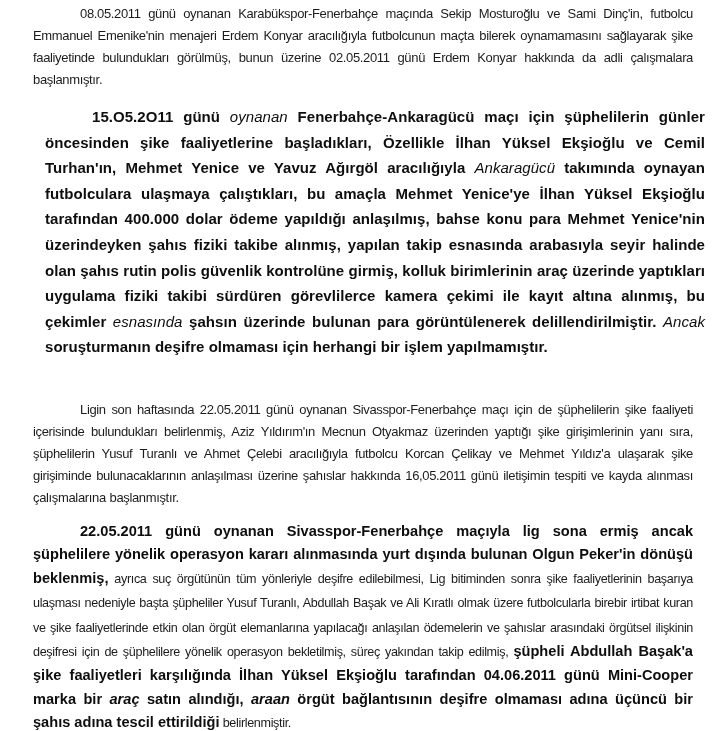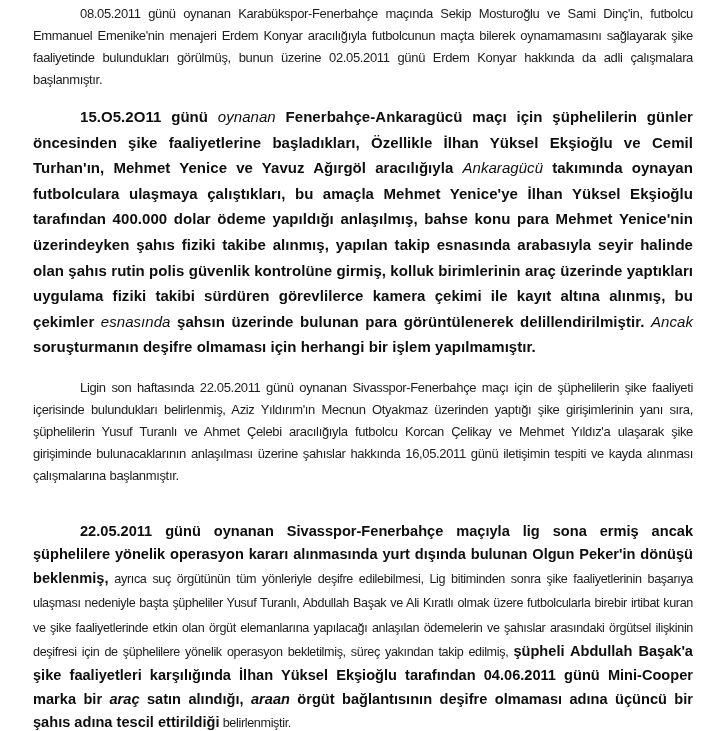--- a/index.html
+++ b/index.html
@@ -57,22 +57,22 @@
   .mixed .n {
     font-weight: normal;
     font-size: 12.6px;
     letter-spacing: -0.35px;
   }
   .i {
     font-style: italic;
     font-weight: normal;
   }
   #p1 { position: absolute; top: 3px; left: 0; width: 660px; }
-  #p2 { position: absolute; top: 104px; left: 0; width: 660px; }
-  #p3 { position: absolute; top: 377px; left: 0; width: 660px; }
+  #p2 { position: absolute; top: 104px; left: 12px; width: 660px; }
+  #p3 { position: absolute; top: 399px; left: 0; width: 660px; }
   #p4 { position: absolute; top: 520px; left: 0; width: 660px; }
 </style>
 </head>
 <body>
 
 <div class="doc">
 
   <p id="p1" class="para small">08.05.2011 günü oynanan Karabükspor-Fenerbahçe maçında Sekip Mosturoğlu ve Sami Dinç'in, futbolcu Emmanuel Emenike'nin menajeri Erdem Konyar aracılığıyla futbolcunun maçta bilerek oynamamasını sağlayarak şike faaliyetinde bulundukları görülmüş, bunun üzerine 02.05.2011 günü Erdem Konyar hakkında da adli çalışmalara başlanmıştır.</p>
 
   <p id="p2" class="para big"><span>15.O5.2O11 günü </span><span class="i">oynanan</span><span> Fenerbahçe-Ankaragücü maçı için şüphelilerin günler öncesinden şike faaliyetlerine başladıkları, Özellikle İlhan Yüksel Ekşioğlu ve Cemil Turhan'ın, Mehmet Yenice ve Yavuz Ağırgöl aracılığıyla </span><span class="i">Ankaragücü</span><span> takımında oynayan futbolculara ulaşmaya çalıştıkları, bu amaçla Mehmet Yenice'ye İlhan Yüksel Ekşioğlu tarafından 400.000 dolar ödeme yapıldığı anlaşılmış, bahse konu para Mehmet Yenice'nin üzerindeyken şahıs fiziki takibe alınmış, yapılan takip esnasında arabasıyla seyir halinde olan şahıs rutin polis güvenlik kontrolüne girmiş, kolluk birimlerinin araç üzerinde yaptıkları uygulama fiziki takibi sürdüren görevlilerce kamera çekimi ile kayıt altına alınmış, bu çekimler </span><span class="i">esnasında</span><span> şahsın üzerinde bulunan para görüntülenerek delillendirilmiştir. </span><span class="i">Ancak</span><span> soruşturmanın deşifre olmaması için herhangi bir işlem yapılmamıştır.</span></p>

